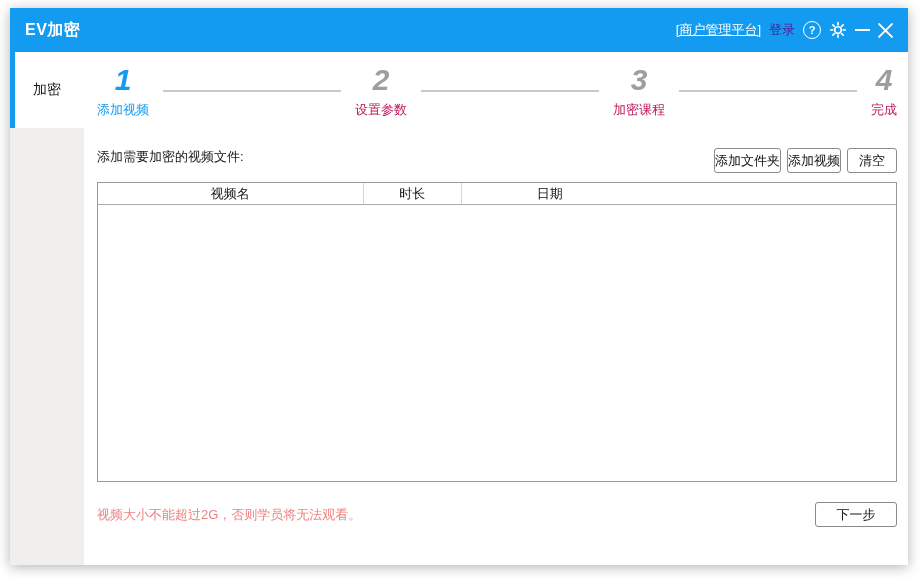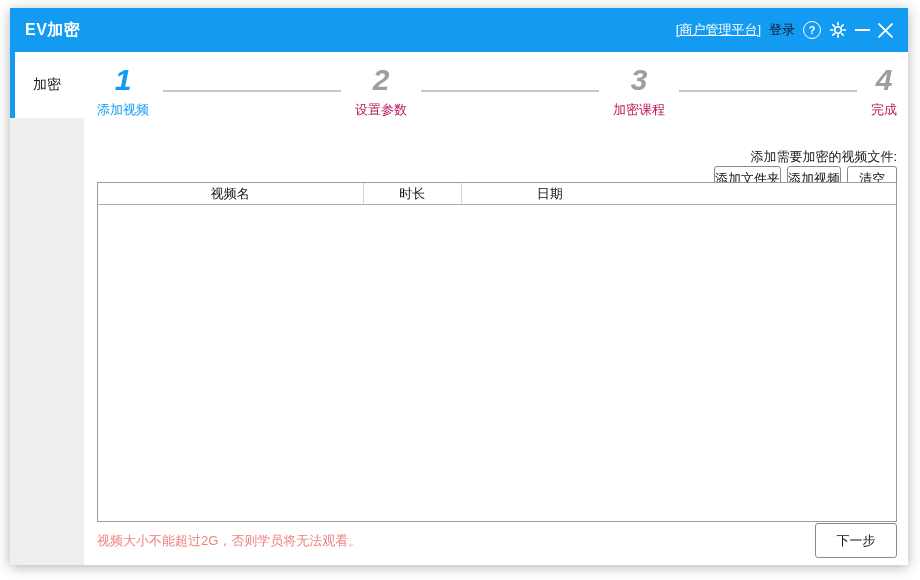--- a/index.html
+++ b/index.html
@@ -11,72 +11,72 @@
             background:#ffffff; box-shadow:0 2px 12px rgba(0,0,0,0.30);
             display:flex; flex-direction:column; }
 
   
   .titlebar { height:44px; flex:0 0 44px; background:#129bf1; display:flex;
               align-items:center; padding:16px 15px; }
   .app-title { color:#fff; font-size:16px; font-weight:bold; letter-spacing:0.5px; }
   .tb-right { margin-left:auto; display:flex; align-items:center; gap:8px;
               color:#fff; font-size:13px; }
   .merchant { color:#fff; text-decoration:underline; cursor:pointer; }
-  .login { color:#0f172a; cursor:pointer; }
+  .login { color:#4c1d95; cursor:pointer; }
   .icon-btn { display:flex; align-items:center; justify-content:center; cursor:pointer; }
   .help-circle { width:18px; height:18px; border:1.5px solid #fff; border-radius:50%;
                  display:flex; align-items:center; justify-content:center;
                  font-size:11px; font-weight:bold; color:#fff; }
   .minbar { width:15px; height:2px; background:#fff; display:block; }
 
   
   .body { flex:1; display:flex; min-height:0; }
   .sidebar { width:74px; flex:0 0 74px; background:#f0efee; }
-  .side-item { height:66px; display:flex; align-items:center; justify-content:center;
+  .side-item { height:76px; display:flex; align-items:center; justify-content:center;
                font-size:14px; color:#1a1a1a; position:relative; cursor:pointer; }
   .side-item.active { background:#ffffff; }
   .accent-strip { position:absolute; left:0; top:0; width:5px; height:100%;
                   background:#129bf1; display:none; }
   .side-item.active .accent-strip { display:block; }
 
   .main { flex:1; display:flex; flex-direction:column; padding:0 11px 0 13px; min-width:0; }
 
   
   .steps { display:flex; align-items:flex-start; margin-top:10px; height:70px; }
   .step { display:flex; flex-direction:column; align-items:center; }
   .step-num { font-size:30px; font-style:italic; font-weight:bold; color:#9e9e9e;
               height:36px; line-height:36px; }
   .step-label { font-size:13px; color:#be185d; margin-top:3px; white-space:nowrap; }
   .step.active .step-num, .step.active .step-label { color:#129bf1; }
   .step-line { flex:1; height:2px; background:#c9c9c9; margin:28px 14px 0 14px; }
 
   
-  .toolbar { display:flex; align-items:flex-end; margin-top:16px; height:26px;flex-direction:column; }
+  .toolbar { display:flex; align-items:flex-start; margin-top:16px; height:26px; }
   .tb-label { font-size:13px; color:#1a1a1a; }
   .tb-buttons { margin-left:auto; display:flex; gap:6px; }
   .btn { background:#fff; border:1px solid #8a8a8a; border-radius:3px; font-size:13px;
          color:#111; height:25px; padding:0 0; min-width:50px; cursor:pointer;
          font-family:inherit; }
 
   
-  .vtable { margin-top:8px; height:340px; border:1px solid #9a9a9a;
+  .vtable { margin-top:8px; height:300px; border:1px solid #9a9a9a;
             display:flex; flex-direction:column; background:#fff; }
   .thead { display:grid; grid-template-columns:33.3% 12.3% 22% 32.4%;
            height:22px; flex:0 0 22px; border-bottom:1px solid #ababab; }
   .th { display:flex; align-items:center; justify-content:center; font-size:13px;
         color:#111; border-right:1px solid #d6d6d6; }
   .th:last-child { border-right:none; }
   .tbody { flex:1; background:#fff; }
 
   
-  .footer { display:flex; align-items:center; margin-top:1px; font-size:13px; }
+  .footer { display:flex; align-items:center; margin-top:20px; font-size:13px; }
   .warn { color:#f08080; }
   .tip { color:#111; }
   .tiplink { color:#1673d2; text-decoration:underline; cursor:pointer; }
-  .next-btn { margin-left:auto; width:82px; height:35px; background:#fff;
+  .next-btn { margin-left:auto; width:82px; height:25px; background:#fff;
               border:1px solid #8a8a8a; border-radius:3px; font-size:13px;
               color:#111; font-family:inherit; cursor:pointer; }
 </style>
 </head>
 <body>
 
 <div class="stage">
   <div class="window">
 
     <div class="titlebar">

